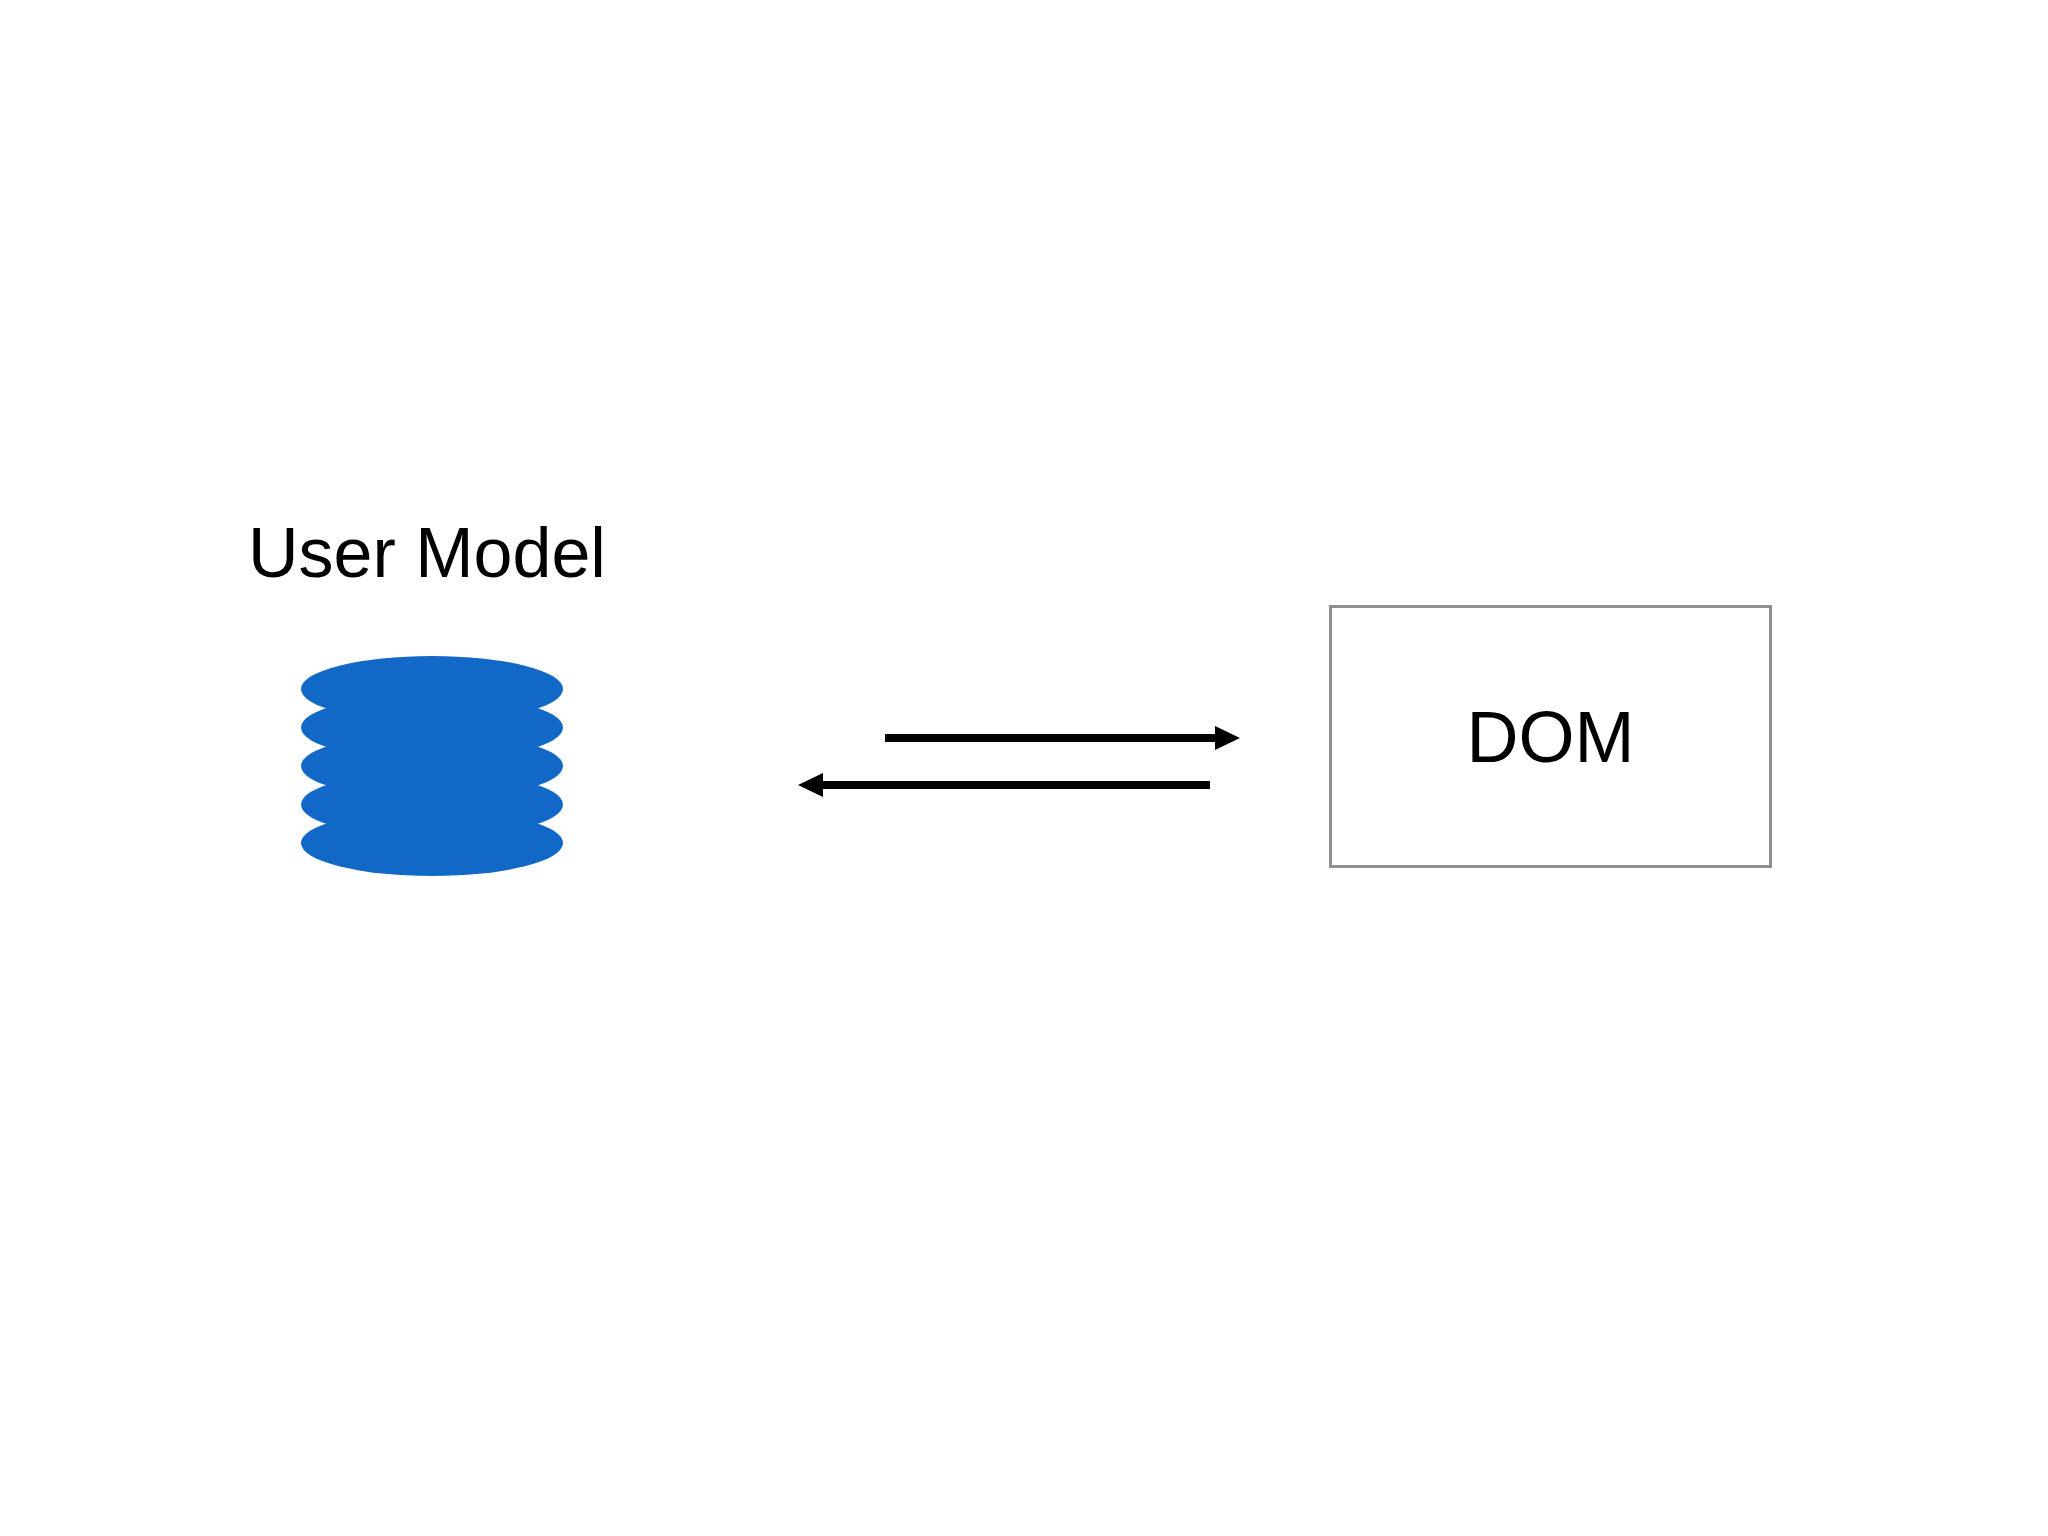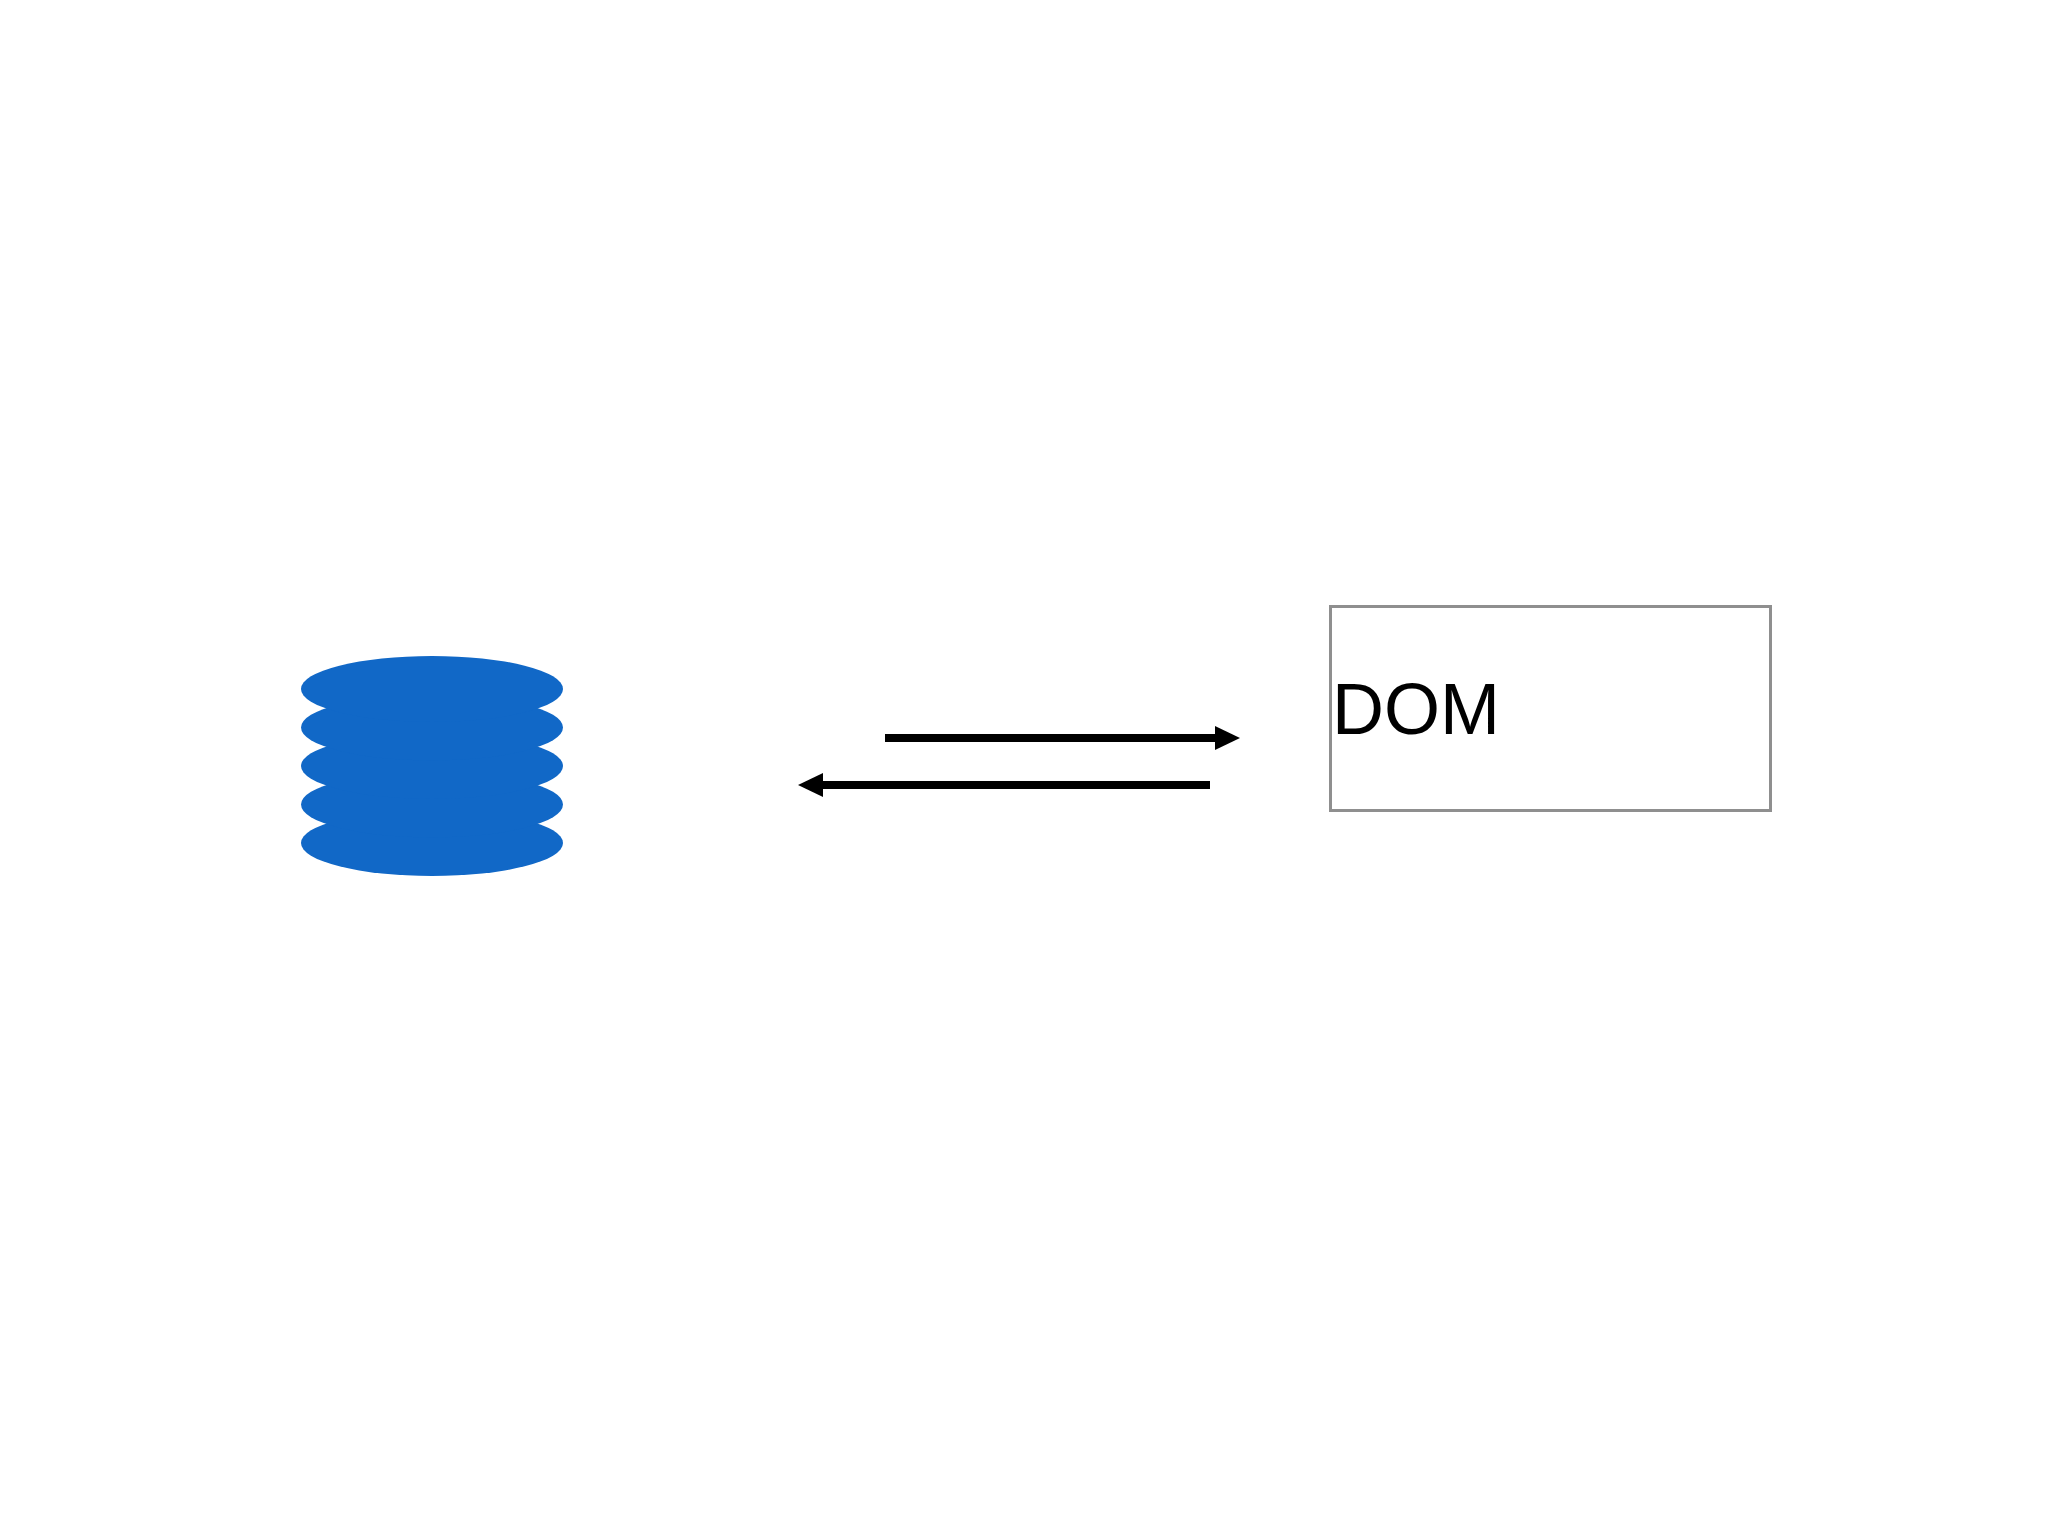--- a/index.html
+++ b/index.html
@@ -44,39 +44,40 @@
     height: 85px;
   }
   .arrow-shape {
     fill: var(--arrow-black, #000000);
   }
   .dom-box {
     position: absolute;
     left: 1329px;
     top: 605px;
     width: 443px;
-    height: 207px;
+    height: 263px;
     box-sizing: border-box;
     border: 3px solid var(--box-border-gray, #8f8f8f);
     background: #ffffff;
     display: flex;
     align-items: center;
-    justify-content: flex-start;
+    justify-content: center;
   }
   .dom-label {
     font-size: 72px;
     color: var(--text-black, #000000);
     white-space: nowrap;
   }
 </style>
 </head>
 <body>
 
 <div class="canvas">
 
+  <div class="user-model-label">User Model</div>
 
   <svg class="database-icon" viewBox="0 0 262 220" xmlns="http://www.w3.org/2000/svg" aria-hidden="true">
     <ellipse class="db-ellipse" cx="131" cy="187" rx="131" ry="33"></ellipse>
     <ellipse class="db-ellipse" cx="131" cy="148.5" rx="131" ry="33"></ellipse>
     <ellipse class="db-ellipse" cx="131" cy="110" rx="131" ry="33"></ellipse>
     <ellipse class="db-ellipse" cx="131" cy="71.5" rx="131" ry="33"></ellipse>
     <ellipse class="db-ellipse" cx="131" cy="33" rx="131" ry="33"></ellipse>
   </svg>
 
   <svg class="arrows" viewBox="0 0 460 85" xmlns="http://www.w3.org/2000/svg" aria-hidden="true">

